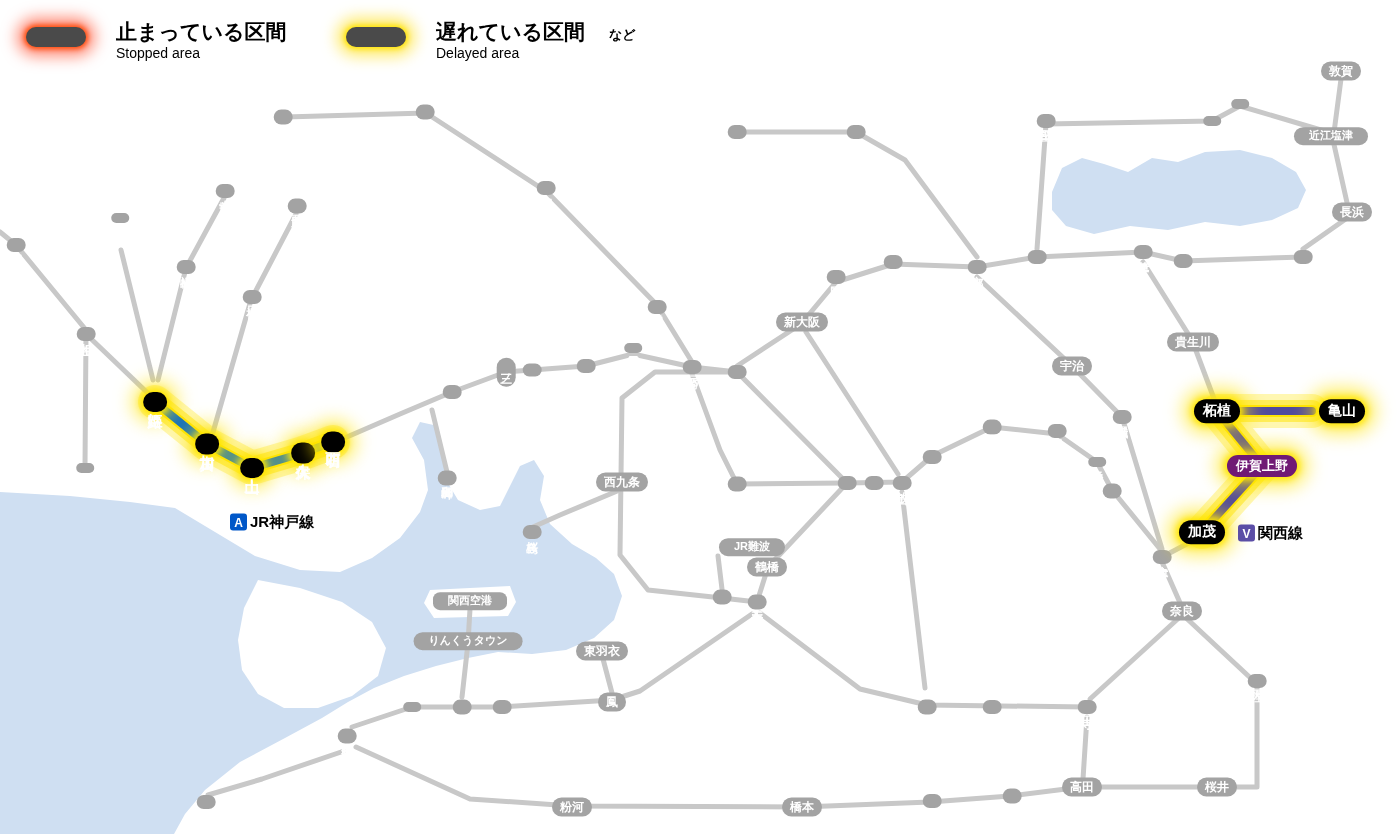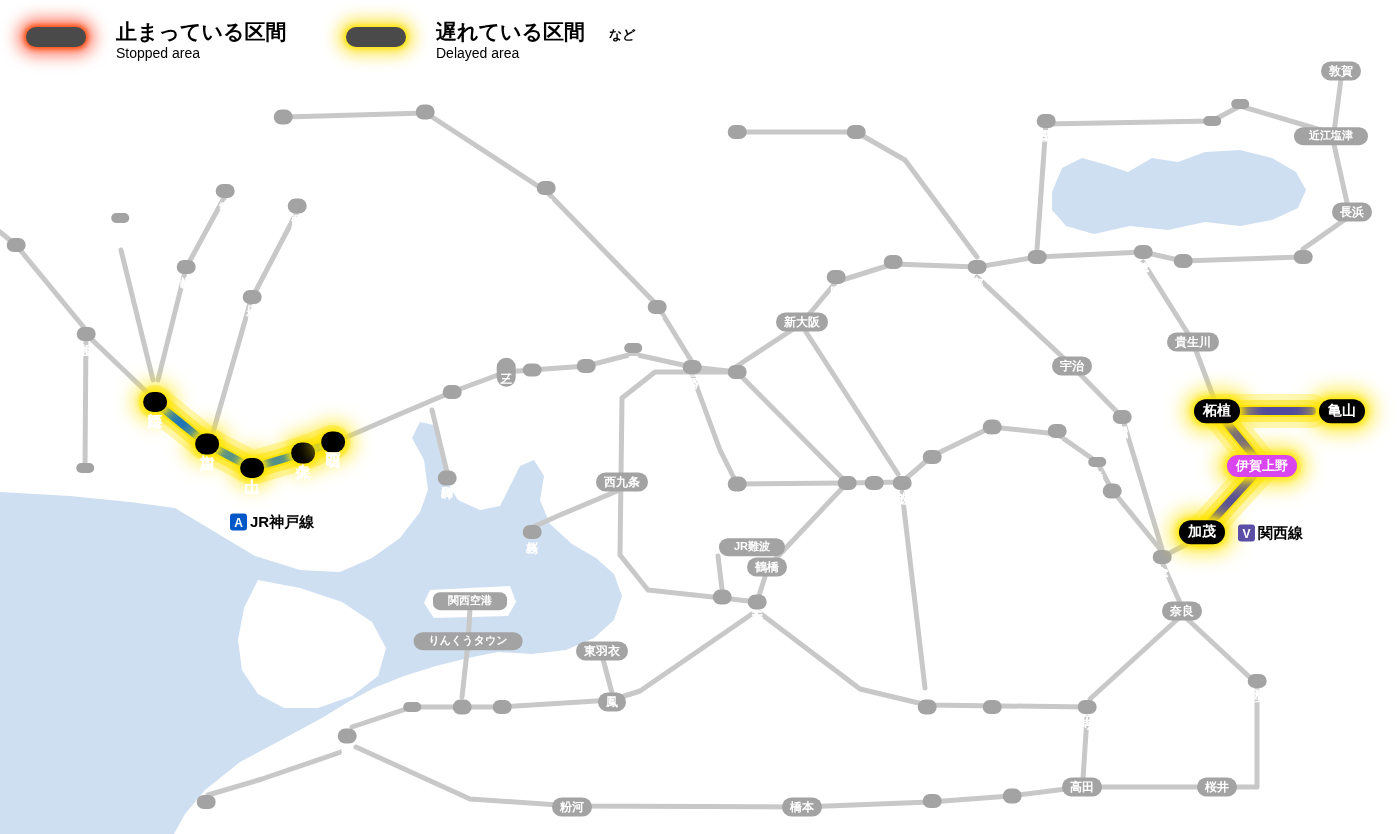--- a/index.html
+++ b/index.html
@@ -132,21 +132,21 @@
       <div class="pill v" style="left: 1046px; top: 121px; background: rgb(163, 163, 163);">堅田</div>
       <div class="pill v long" style="left: 1212px; top: 121px; background: rgb(163, 163, 163);">近江舞子</div>
       <div class="pill v long" style="left: 1240px; top: 104px; background: rgb(163, 163, 163);">近江今津</div>
       <div class="pill v" style="left: 737px; top: 132px; background: rgb(163, 163, 163);">園部</div>
       <div class="pill v" style="left: 856px; top: 132px; background: rgb(163, 163, 163);">亀岡</div>
       <div class="pill h" style="left: 1072px; top: 366px; background: rgb(163, 163, 163);">宇治</div>
       <div class="pill v" style="left: 1122px; top: 417px; background: rgb(163, 163, 163);">城陽</div>
       <div class="pill h" style="left: 1193px; top: 342px; background: rgb(163, 163, 163);">貴生川</div>
       <div class="pill h alert" style="left: 1217px; top: 411px; background: rgb(0, 0, 0);">柘植</div>
       <div class="pill h alert" style="left: 1312px; top: 411px; background: rgb(0, 0, 0); margin-left: 30px;">亀山</div>
-      <div class="pill h alert long" style="left: 1262px; top: 466px; background: #d946ef;">伊賀上野</div>
+      <div class="pill h alert long" style="left: 1262px; top: 466px; background: #701a75;">伊賀上野</div>
       <div class="pill h alert" style="left: 1202px; top: 532px; background: rgb(0, 0, 0);">加茂</div>
       <div class="pill v" style="left: 1162px; top: 557px; background: rgb(163, 163, 163);">木津</div>
       <div class="pill h" style="left: 1182px; top: 611px; background: rgb(163, 163, 163);">奈良</div>
       <div class="pill v" style="left: 1257px; top: 681px; background: rgb(163, 163, 163);">天理</div>
       <div class="pill h" style="left: 1217px; top: 787px; background: rgb(163, 163, 163);">桜井</div>
       <div class="pill h" style="left: 1082px; top: 787px; background: rgb(163, 163, 163);">高田</div>
       <div class="pill v" style="left: 1087px; top: 707px; background: rgb(163, 163, 163);">王寺</div>
       <div class="pill v" style="left: 992px; top: 707px; background: rgb(163, 163, 163);">柏原</div>
       <div class="pill v" style="left: 927px; top: 707px; background: rgb(163, 163, 163);">久宝寺</div>
       <div class="pill v" style="left: 932px; top: 801px; background: rgb(163, 163, 163);">五条</div>

